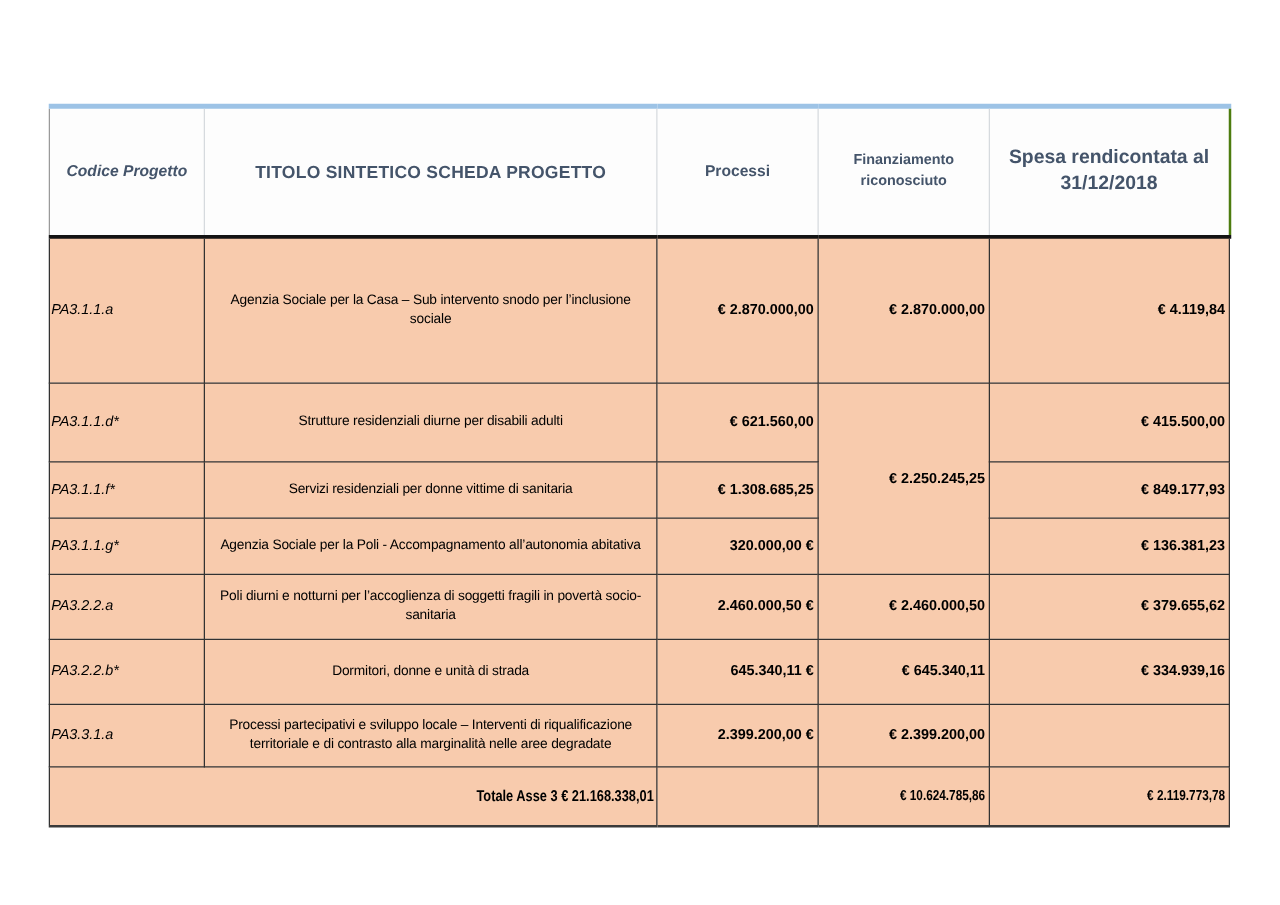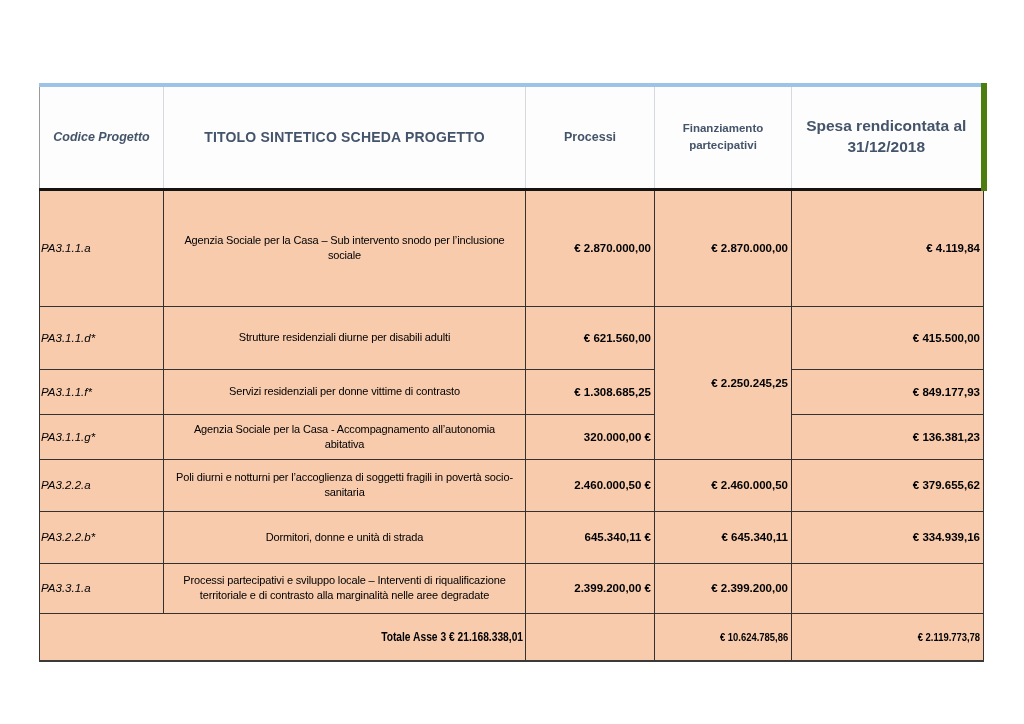--- a/index.html
+++ b/index.html
@@ -24,21 +24,21 @@
     color:#44546A;
     font-weight:bold;
     text-align:center;
     vertical-align:middle;
     border:1px solid #d6dade;
     border-top:4px solid #9DC3E6;
     border-bottom:3px solid #141414;
     padding:0 6px;
   }
   thead th:first-child{border-left-color:#9a9a9a;}
-  thead th:last-child{border-right:6px solid #4d7c0f;}
+  thead th:last-child{border-right:2px solid #4d7c0f;}
   .hc{font-size:12.5px;font-style:italic;}
   .ht{font-size:14px;letter-spacing:.2px;}
   .hi{font-size:12.5px;}
   .hf{font-size:11.5px;line-height:1.5;}
   .hs{font-size:15.5px;line-height:1.35;}
   
   tbody td{
     background:#F8CBAD;
     border:1px solid #323232;
     color:#000;
@@ -91,48 +91,48 @@
     <col style="width:362px">
     <col style="width:129px">
     <col style="width:137px">
     <col style="width:192px">
   </colgroup>
   <thead>
     <tr class="trh">
       <th class="hc">Codice Progetto</th>
       <th class="ht">TITOLO SINTETICO SCHEDA PROGETTO</th>
       <th class="hi">Processi</th>
-      <th class="hf">Finanziamento partecipativi</th>
+      <th class="hf">Finanziamento riconosciuto</th>
       <th class="hs">Spesa rendicontata al 31/12/2018</th>
     </tr>
   </thead>
   <tbody>
     <tr class="tr1">
       <td class="code">PA3.1.1.a</td>
       <td class="title">Agenzia Sociale per la Casa – Sub intervento snodo per l’inclusione sociale</td>
       <td class="amt">€ 2.870.000,00</td>
       <td class="amt">€ 2.870.000,00</td>
       <td class="amt">€ 4.119,84</td>
     </tr>
     <tr class="tr2">
       <td class="code">PA3.1.1.d*</td>
       <td class="title">Strutture residenziali diurne per disabili adulti</td>
       <td class="amt">€ 621.560,00</td>
       <td class="amt" rowspan="3">€ 2.250.245,25</td>
       <td class="amt">€ 415.500,00</td>
     </tr>
     <tr class="tr3">
       <td class="code">PA3.1.1.f*</td>
-      <td class="title">Servizi residenziali per donne vittime di contrasto</td>
+      <td class="title">Servizi residenziali per donne vittime di sanitaria</td>
       <td class="amt">€ 1.308.685,25</td>
       <td class="amt">€ 849.177,93</td>
     </tr>
     <tr class="tr4">
       <td class="code">PA3.1.1.g*</td>
-      <td class="title">Agenzia Sociale per la Casa - Accompagnamento all’autonomia abitativa</td>
+      <td class="title">Agenzia Sociale per la Poli - Accompagnamento all’autonomia abitativa</td>
       <td class="amt">320.000,00 €</td>
       <td class="amt">€ 136.381,23</td>
     </tr>
     <tr class="tr5">
       <td class="code">PA3.2.2.a</td>
       <td class="title">Poli diurni e notturni per l’accoglienza di soggetti fragili in povertà socio- sanitaria</td>
       <td class="amt">2.460.000,50 €</td>
       <td class="amt">€ 2.460.000,50</td>
       <td class="amt">€ 379.655,62</td>
     </tr>

